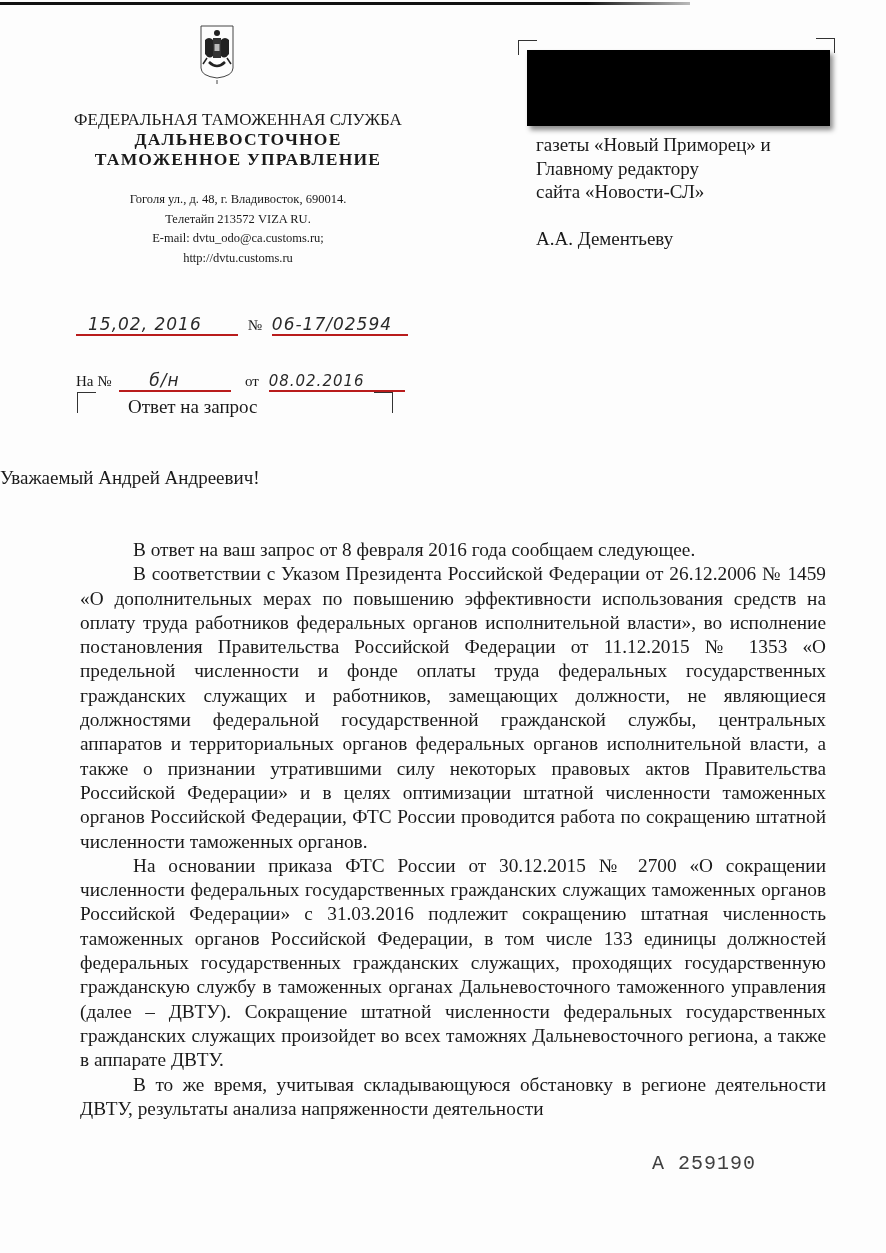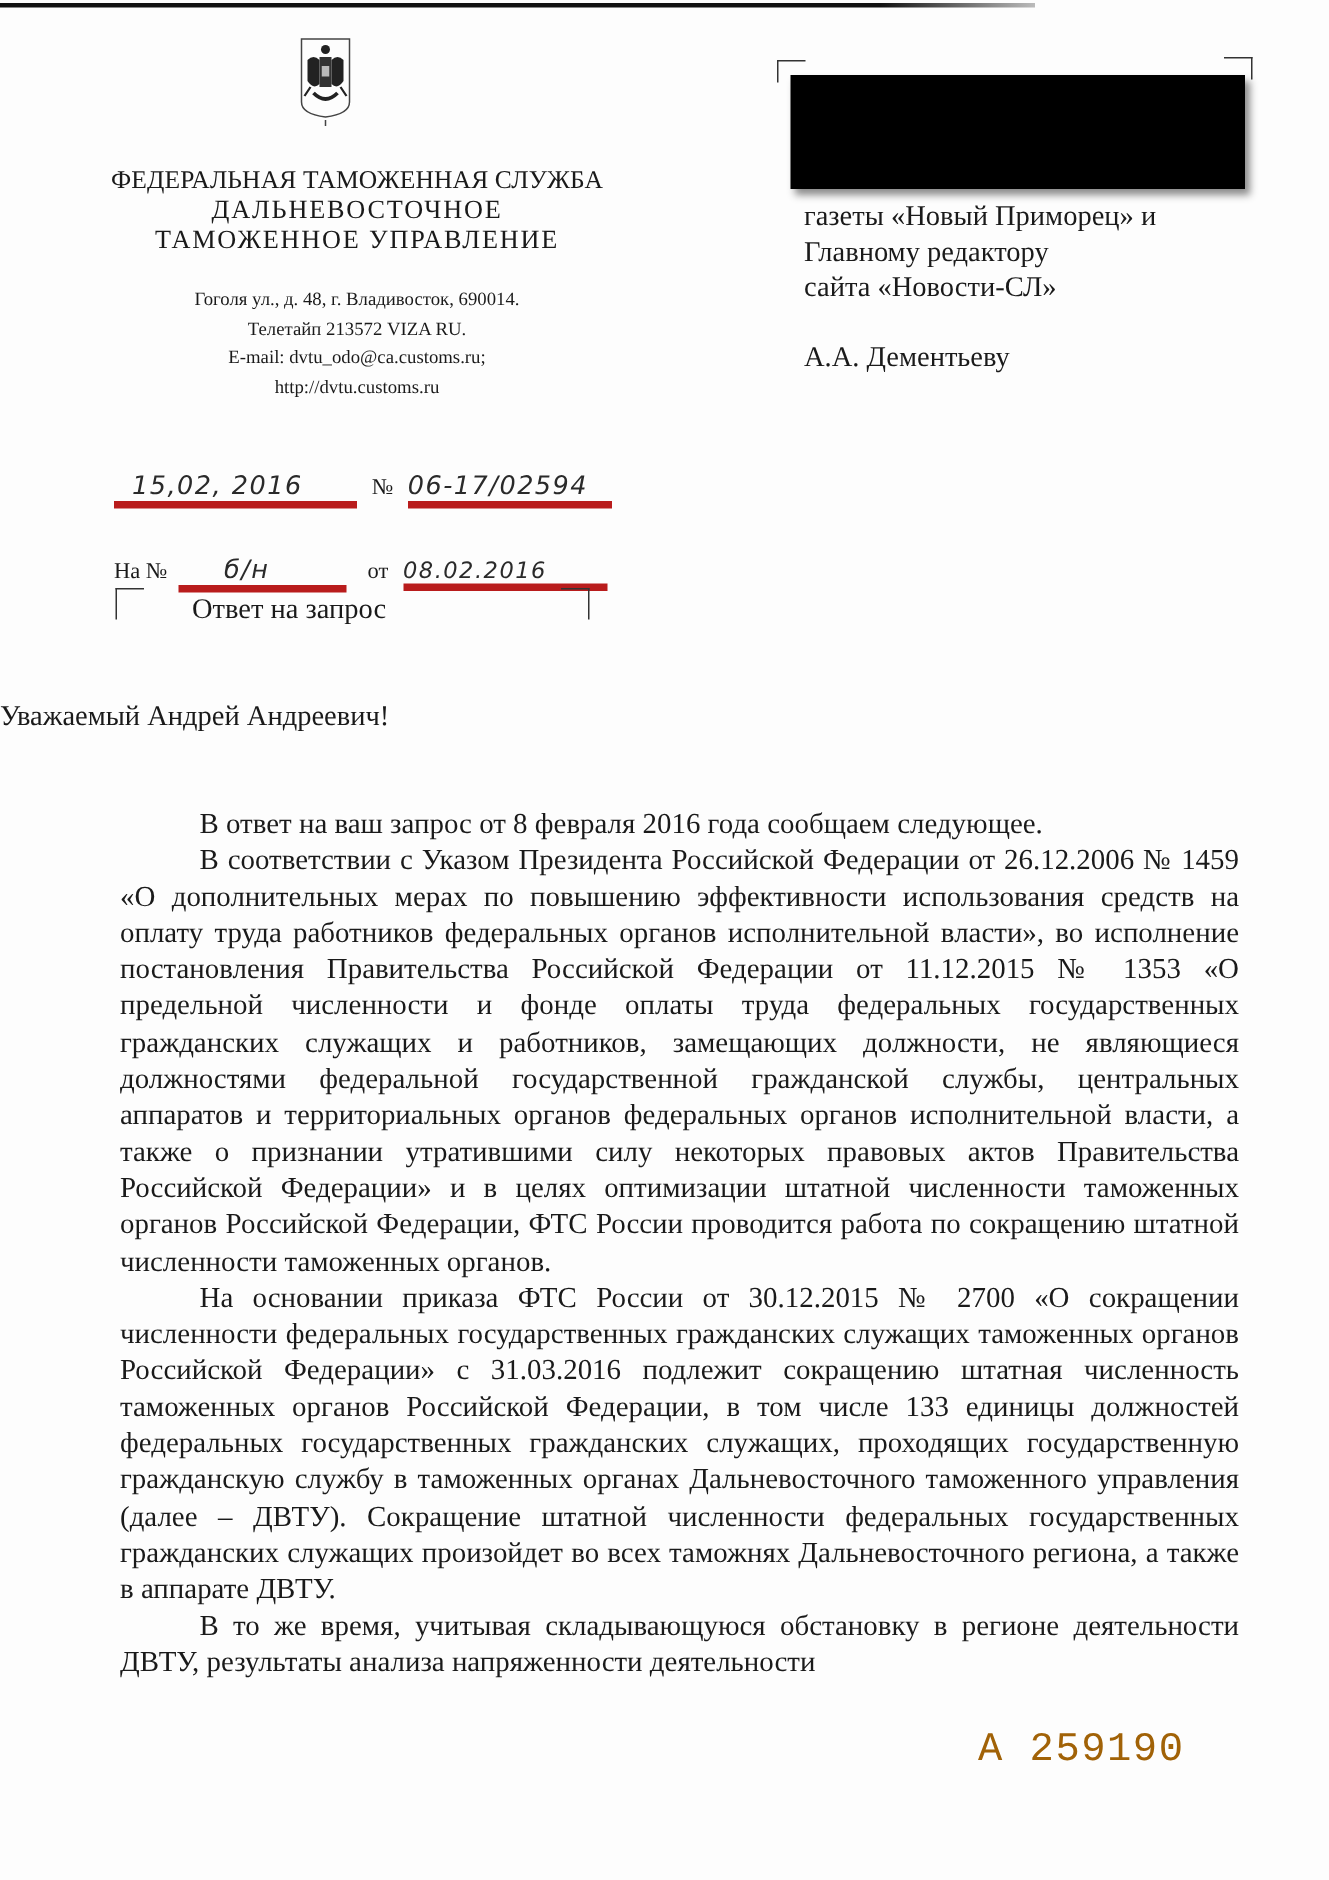--- a/index.html
+++ b/index.html
@@ -13,31 +13,31 @@
     position: absolute; left: 0; top: 2px; width: 690px; height: 3px;
     background: linear-gradient(to right, #111 0%, #111 85%, #bbb 100%);
   }
   .emblem {
     position: absolute; left: 199px; top: 22px; width: 36px; height: 64px;
   }
   .org-block {
     position: absolute; left: 68px; top: 110px; width: 340px; text-align: center;
   }
   .org-line1 { font-size: 17px; letter-spacing: 0.1px; line-height: 19px; }
-  .org-line2, .org-line3 { font-size: 17.5px; font-weight: normal; letter-spacing: 1.2px; line-height: 20px; }
+  .org-line2, .org-line3 { font-size: 17.5px; font-weight: bold; letter-spacing: 1.2px; line-height: 20px; }
   .contacts {
     position: absolute; left: 68px; top: 190px; width: 340px; text-align: center;
     font-size: 12.5px; line-height: 19.5px;
   }
   .reg-row { position: absolute; font-size: 15px; }
   .handwritten {
     font-family: "DejaVu Sans", sans-serif; font-style: italic; font-size: 17px;
     color: #2a2a2a; letter-spacing: 1px;
   }
-  .uline { border-bottom: 5px solid #b91c1c; display: inline-block; }
+  .uline { border-bottom: 2px solid #b91c1c; display: inline-block; }
   .bracket-tl { position: absolute; width: 18px; height: 20px; border-left: 1.5px solid #333; border-top: 1.5px solid #333; }
   .bracket-tr { position: absolute; width: 18px; height: 20px; border-right: 1.5px solid #333; border-top: 1.5px solid #333; }
   .subject { position: absolute; left: 110px; top: 396px; font-size: 19px; margin-left: 18px; }
   .redaction {
     position: absolute; left: 527px; top: 50px; width: 303px; height: 76px;
     background: #000; box-shadow: 3px 4px 5px rgba(0,0,0,0.45);
   }
   .addressee {
     position: absolute; left: 536px; top: 133px; font-size: 19px; line-height: 23.5px;
   }
@@ -45,22 +45,22 @@
   .salutation {
     position: absolute; left: 0; width: 751px; top: 467px; text-align: left; font-size: 19px;
   }
   .body-text {
     position: absolute; left: 80px; top: 512px; width: 746px;
     font-size: 19.3px; line-height: 24.3px; text-align: justify; margin-top: 26px;
   }
   .body-text p { margin: 0; text-indent: 53px; }
   .serial {
     position: absolute; left: 652px; top: 1152px;
-    font-family: "Liberation Mono", "DejaVu Sans Mono", monospace; font-size: 27px;
-    letter-spacing: 1px; color: #a16207;
+    font-family: "Liberation Mono", "DejaVu Sans Mono", monospace; font-size: 20px;
+    letter-spacing: 1px; color: #404040;
   }
 </style>
 </head>
 <body>
 
 <div class="top-rule"></div>
 
 <svg class="emblem" viewBox="0 0 36 64">
   <path d="M2 4 H34 V46 Q34 54 18 56 Q2 54 2 46 Z" fill="none" stroke="#444" stroke-width="1"></path>
   <path d="M18 58 L18 62" stroke="#444" stroke-width="1"></path>

